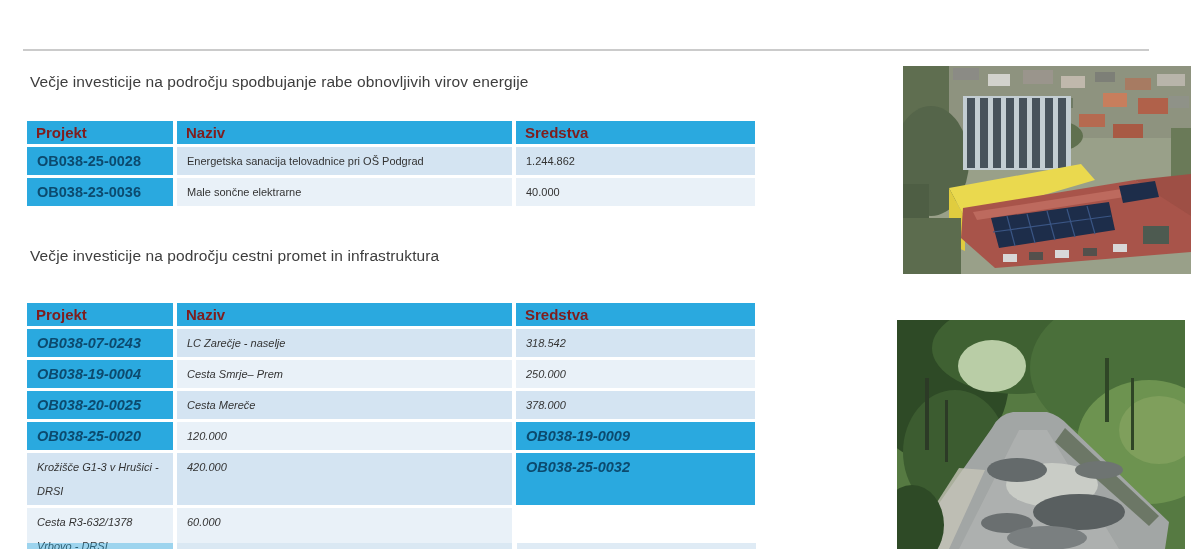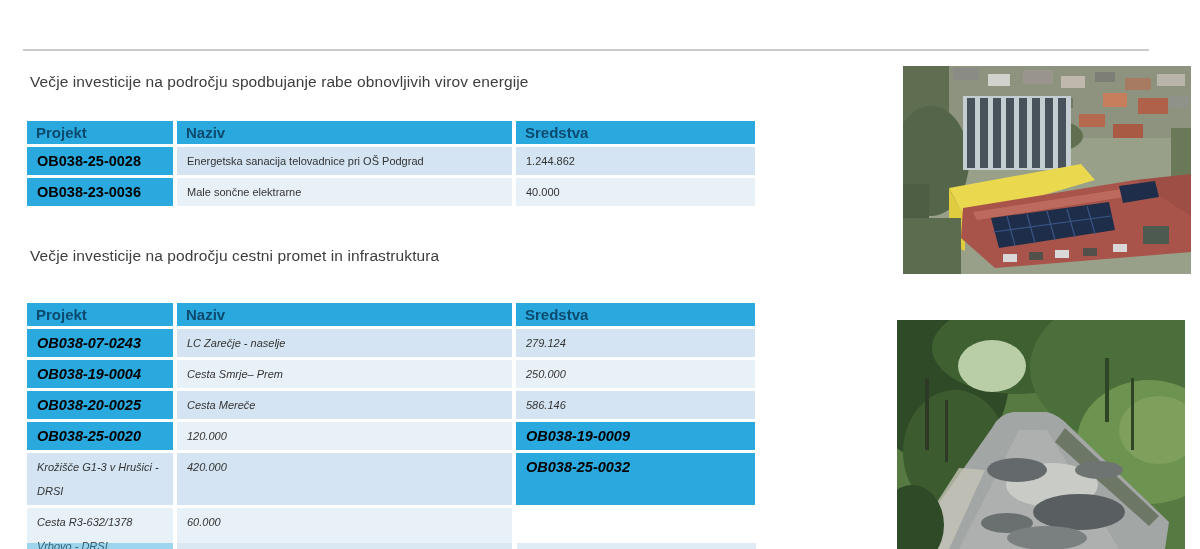--- a/index.html
+++ b/index.html
@@ -9,27 +9,27 @@
   .divider{position:absolute;left:23px;top:49px;width:1126px;height:2px;background:#cbcbcb;}
 
   .section-title{position:absolute;left:30px;font-size:15.5px;color:#3d3d3d;letter-spacing:.1px;}
   #title-0{top:73px;}
   #title-1{top:247px;}
 
   .table{position:absolute;display:grid;grid-template-columns:146px 335px 239px;gap:3px 4px;width:728px;}
   #table-0{left:27px;top:121px;}
   #table-1{left:27px;top:303px;}
 
-  .th{background:#2aa9df;color:#0c4a6e;font-weight:700;font-size:15px;height:23px;
+  .th{background:#2aa9df;color:#7f1d1d;font-weight:700;font-size:15px;height:23px;
       display:flex;align-items:center;padding:0 9px;box-sizing:border-box;}
   .cell{font-size:11px;color:#333333;display:flex;align-items:flex-start;
         padding:2px 10px;line-height:24px;box-sizing:border-box;}
   #table-0 .cell{min-height:25px;}
   #table-1 .cell{min-height:28px;font-style:italic;}
-  .cell-projekt{background:#2aa9df;color:#000000;font-weight:700;font-size:14.5px;}
+  .cell-projekt{background:#2aa9df;color:#0c4a6e;font-weight:700;font-size:14.5px;}
   .cell-odd{background:#d4e4f2;}
   .cell-even{background:#e9f1f8;}
 
   
   .partial{position:absolute;top:543px;height:6px;}
   .partial-projekt{left:27px;width:146px;background:#2aa9df;opacity:.4;}
   .partial-naziv{left:177px;width:335px;background:#d4e4f2;opacity:.75;}
   .partial-sredstva{left:517px;width:239px;background:#d4e4f2;opacity:.75;}
 
   .photo{position:absolute;overflow:hidden;}
@@ -59,27 +59,27 @@
     </div>
 
   <div class="section-title" id="title-1">Večje investicije na področju cestni promet in infrastruktura</div>
 
   <div class="table" id="table-1">
       <div class="th">Projekt</div>
       <div class="th">Naziv</div>
       <div class="th">Sredstva</div>
       <div class="cell cell-projekt">OB038-07-0243</div>
       <div class="cell cell-odd">LC Zarečje - naselje</div>
-      <div class="cell cell-odd">279.124</div>
+      <div class="cell cell-odd">318.542</div>
       <div class="cell cell-projekt">OB038-19-0004</div>
       <div class="cell cell-even">Cesta Smrje– Prem</div>
       <div class="cell cell-even">250.000</div>
       <div class="cell cell-projekt">OB038-20-0025</div>
       <div class="cell cell-odd">Cesta Mereče</div>
-      <div class="cell cell-odd">586.146</div>
+      <div class="cell cell-odd">378.000</div>
       <div class="cell cell-projekt">OB038-25-0020</div>
       <div class="cell cell-even">120.000</div>
       <div class="cell cell-projekt">OB038-19-0009</div>
       <div class="cell cell-odd">Krožišče G1-3 v Hrušici - DRSI</div>
       <div class="cell cell-odd">420.000</div>
       <div class="cell cell-projekt">OB038-25-0032</div>
       <div class="cell cell-even">Cesta R3-632/1378 Vrbovo - DRSI</div>
       <div class="cell cell-even">60.000</div>
     </div>
 

